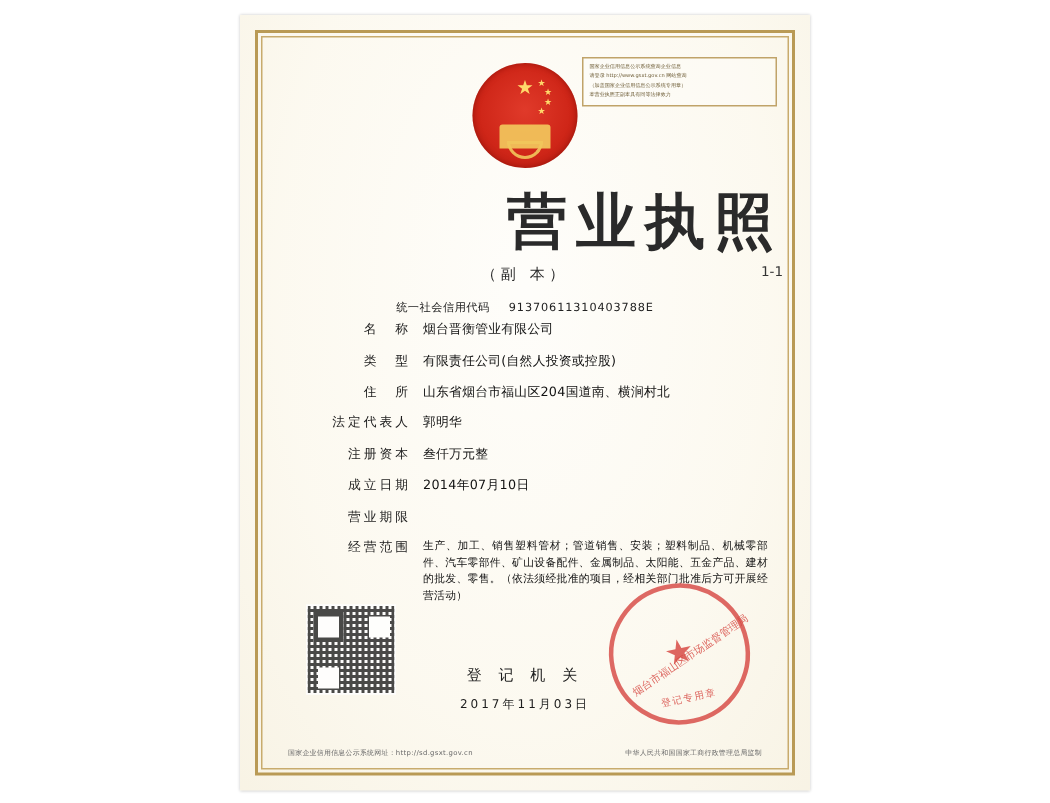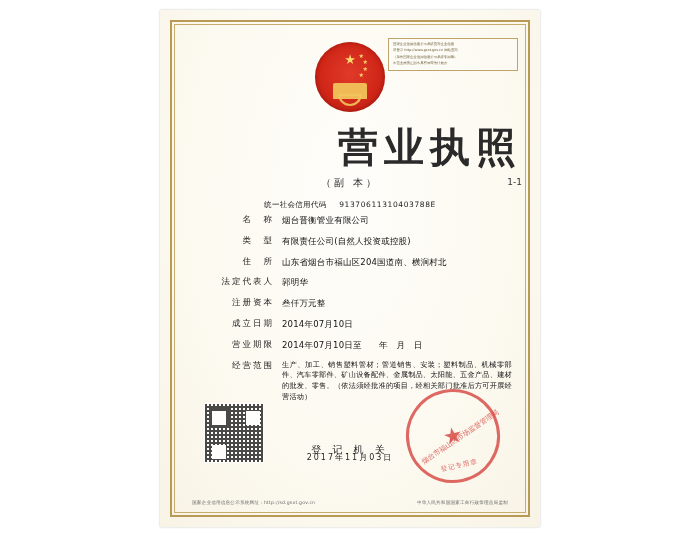--- a/index.html
+++ b/index.html
@@ -248,21 +248,21 @@
     left: 0; right: 0;
     bottom: 52px;
     text-align: center;
     font-size: 10px;
     letter-spacing: 4px;
     color: #1d1d1d;
   }
   .issue-date {
     position: absolute;
     left: 0; right: 0;
-    bottom: 46px;
+    bottom: 34px;
     text-align: center;
     font-size: 8px;
     letter-spacing: 2px;
     color: #1d1d1d;
   }
 
   
   .seal {
     position: absolute;
     right: 22px;
@@ -381,21 +381,20 @@
           <div class="val">叁仟万元整</div>
         </div>
 
         <div class="row">
           <div class="lbl">成立日期</div>
           <div class="val">2014年07月10日</div>
         </div>
 
         <div class="row term">
           <div class="lbl">营业期限</div>
-          <div class="val">2014年07月10日至　　年　月　日</div>
         </div>
 
         <div class="row scope">
           <div class="lbl">经营范围</div>
           <div class="val">生产、加工、销售塑料管材；管道销售、安装；塑料制品、机械零部件、汽车零部件、矿山设备配件、金属制品、太阳能、五金产品、建材的批发、零售。（依法须经批准的项目，经相关部门批准后方可开展经营活动）</div>
         </div>
 
       </div>
 
       <div class="qr"></div>

